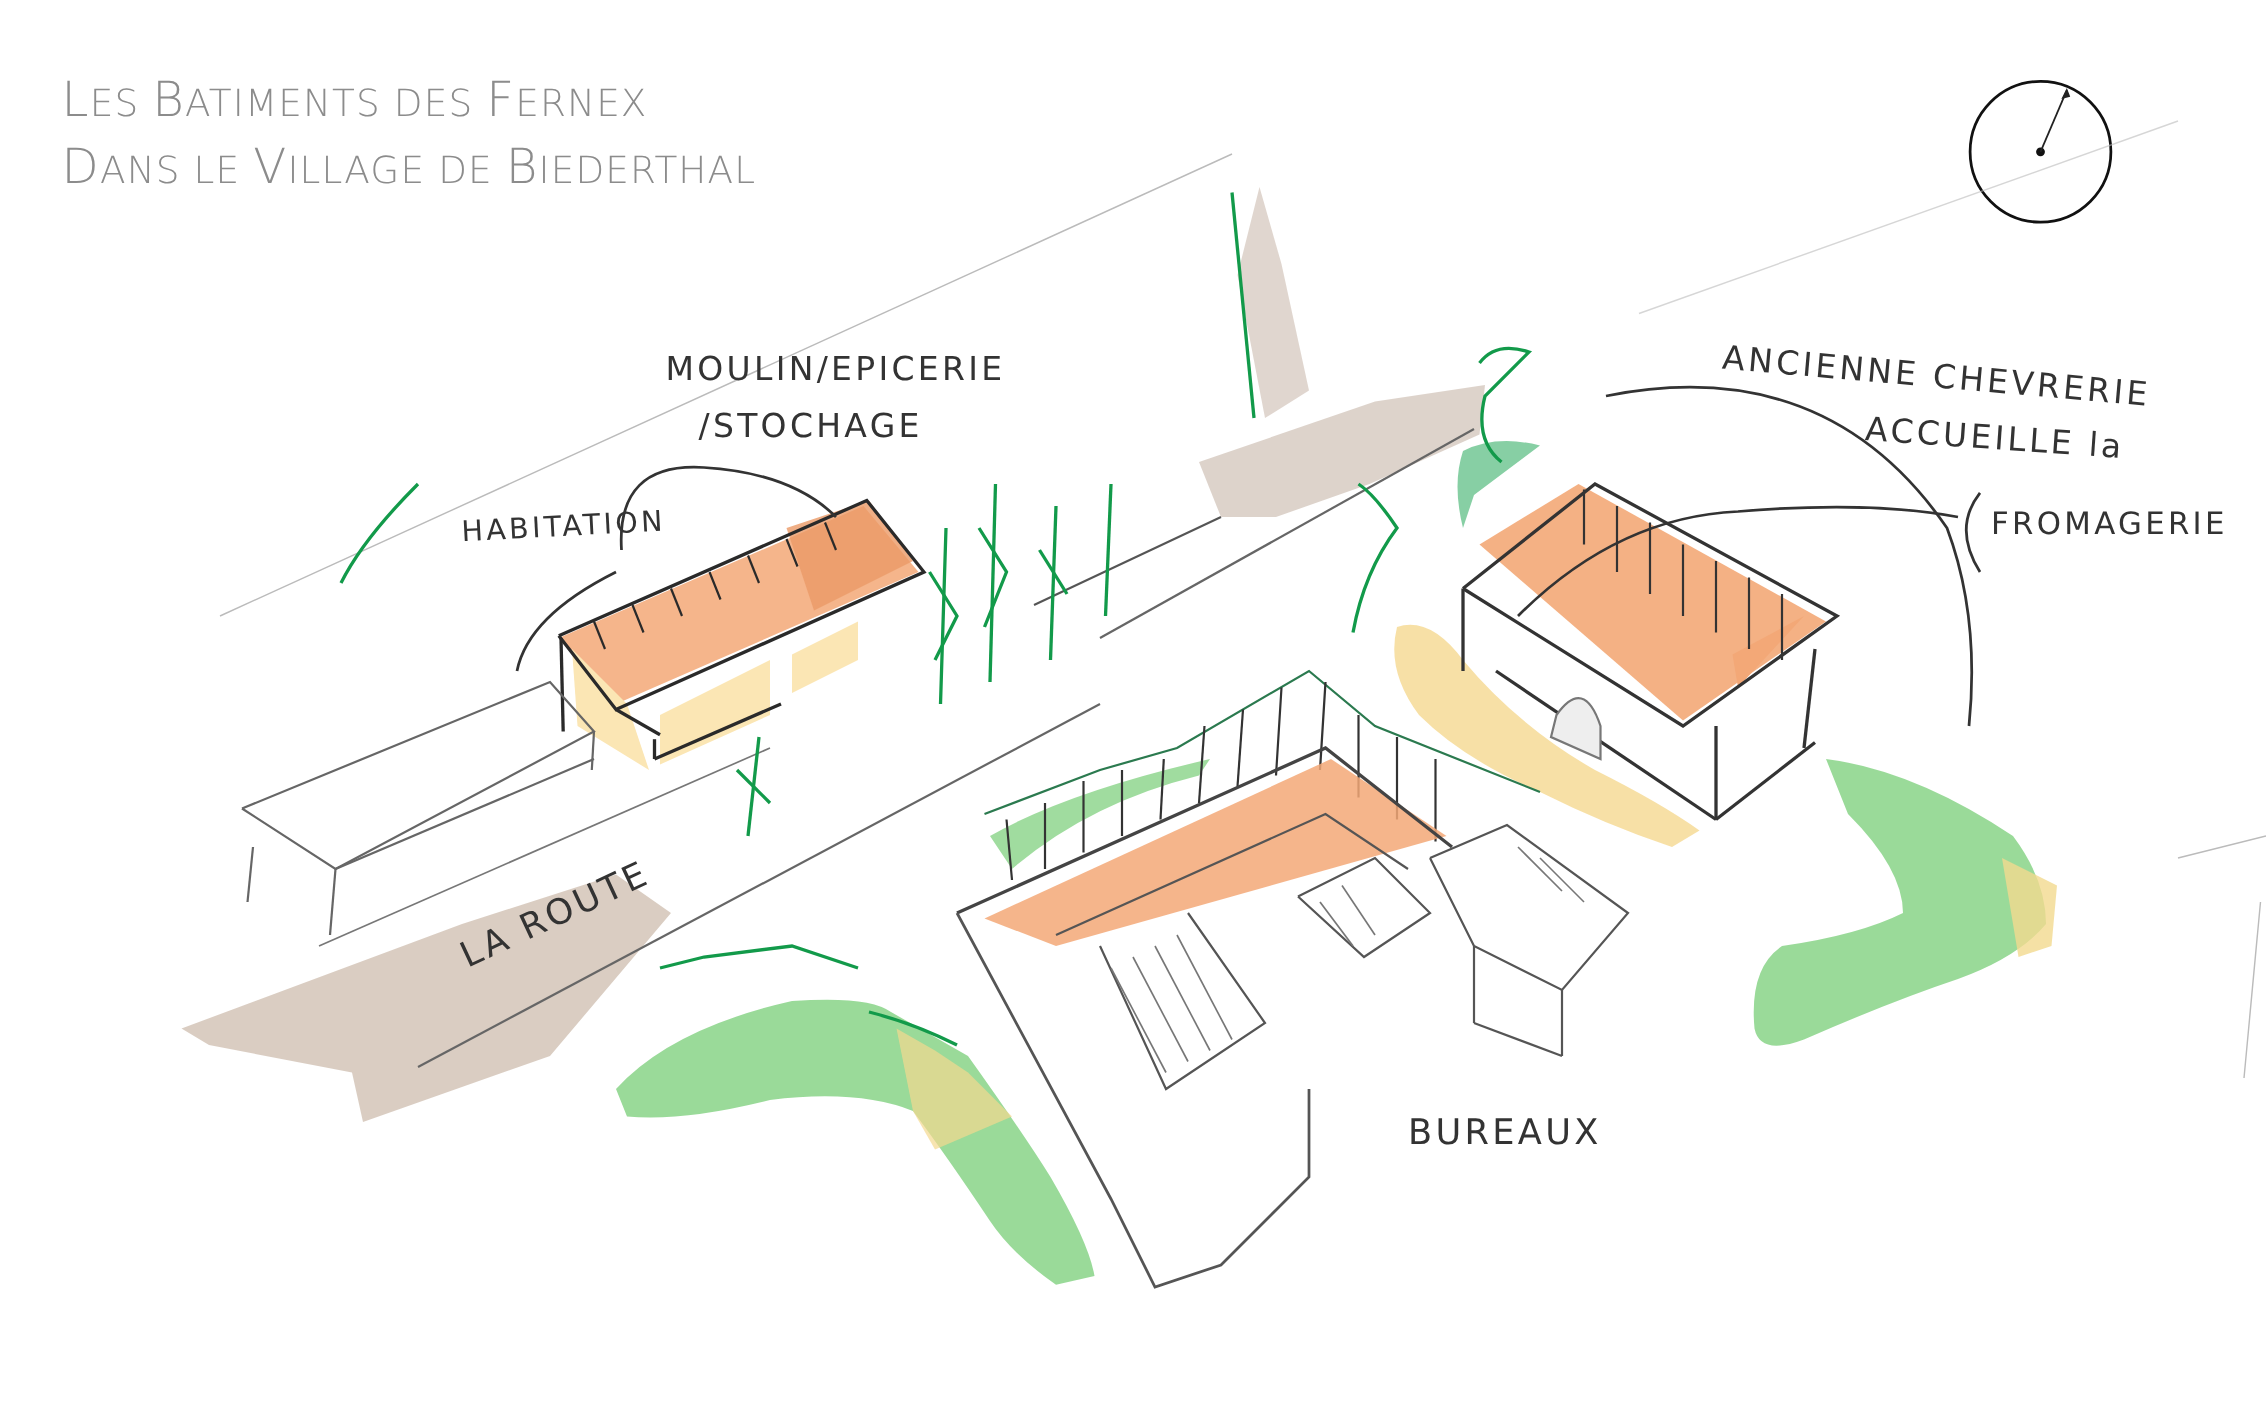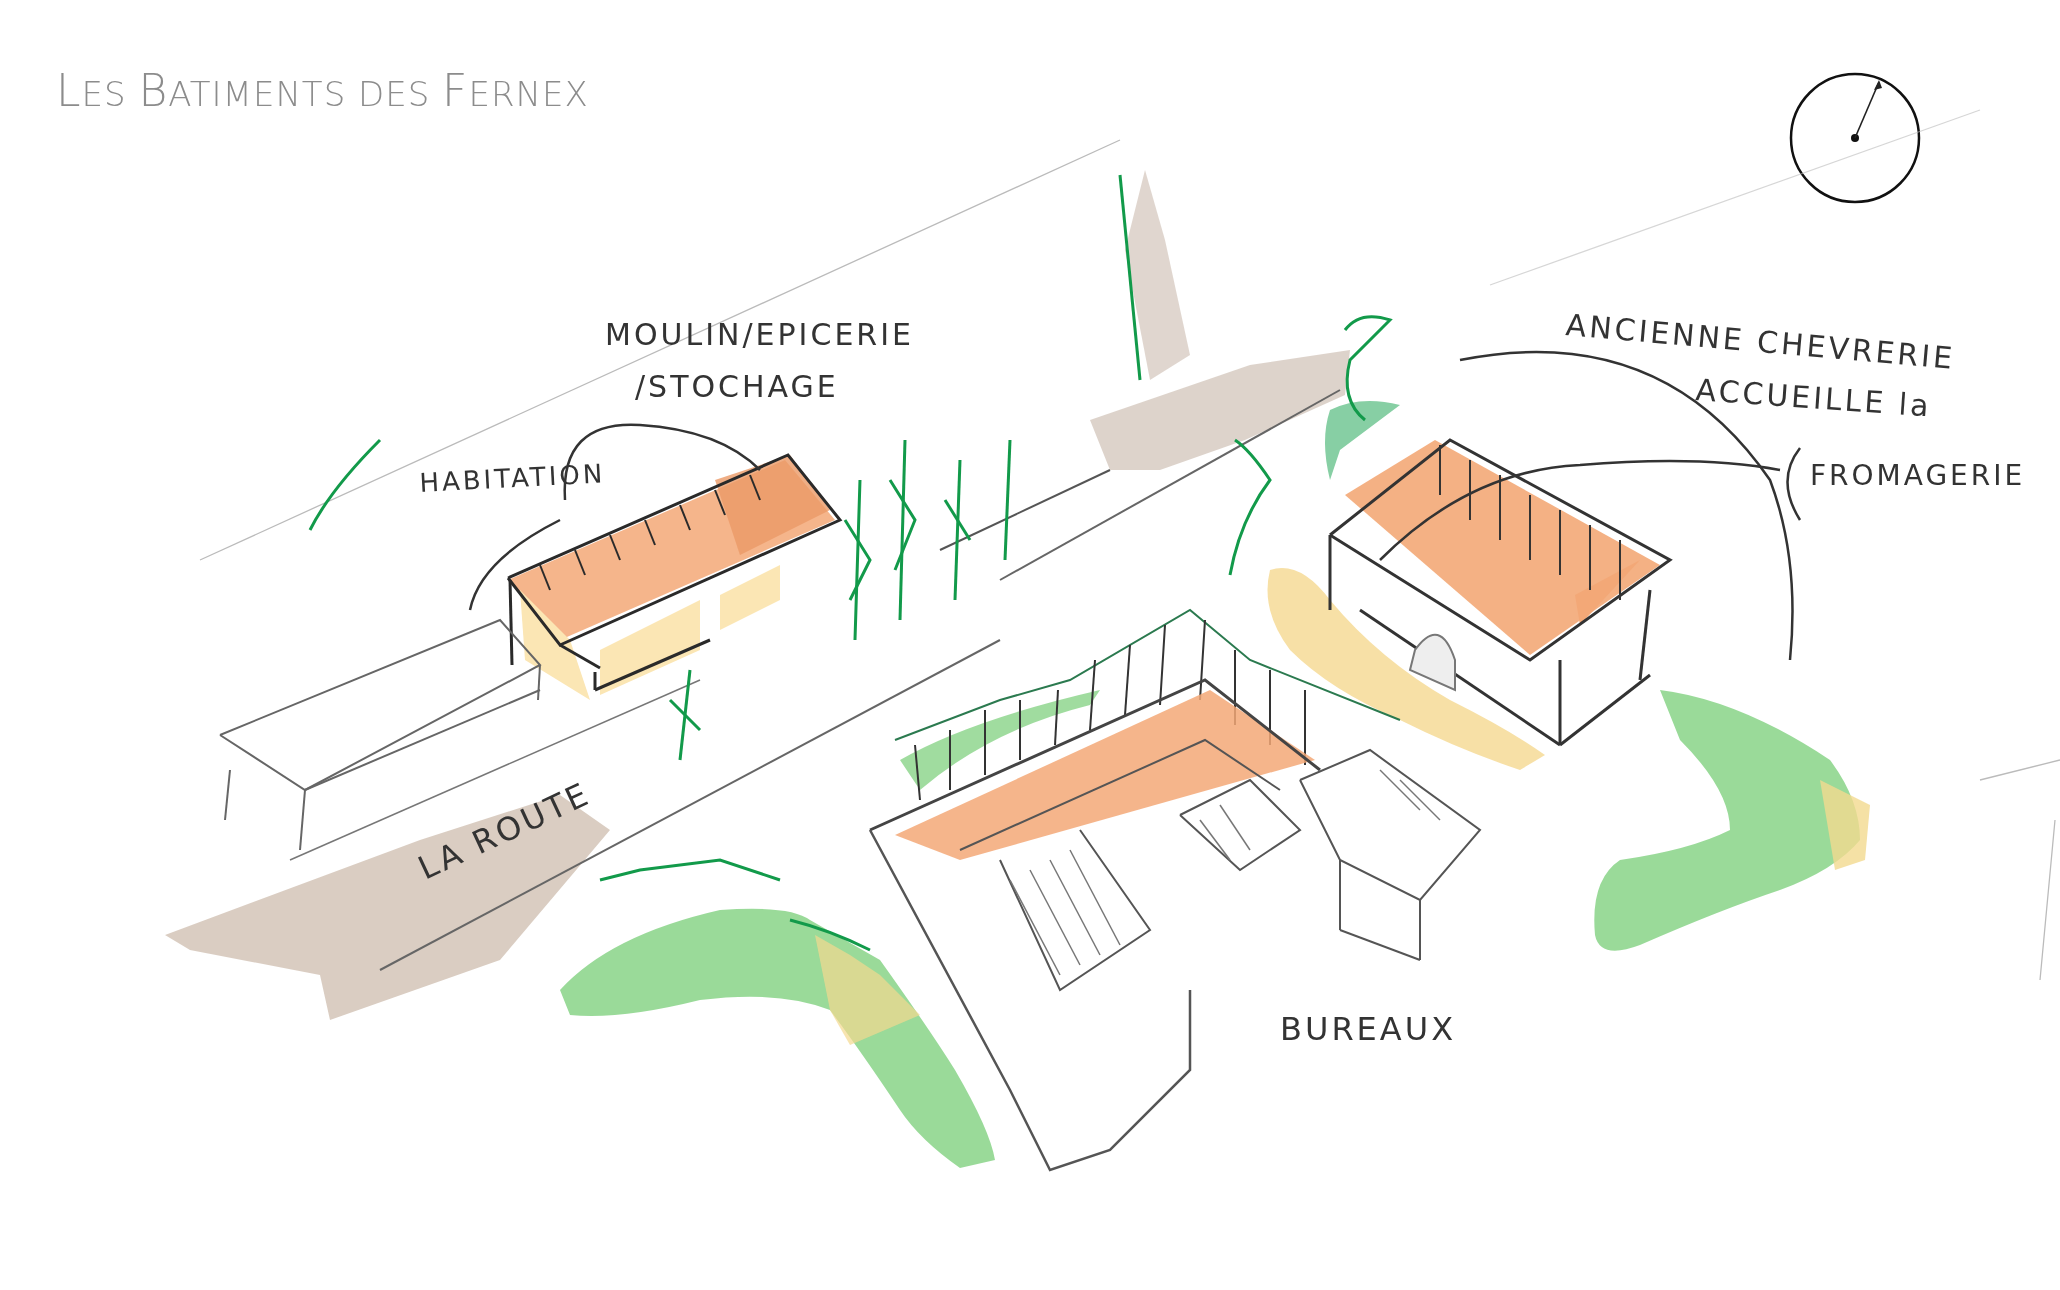--- a/index.html
+++ b/index.html
@@ -9,20 +9,21 @@
   .title .line::first-letter{font-size:44px;}
   .cap{font-size:44px;}
   svg.scene{position:absolute;left:0;top:0;}
   .hand{font-family:"DejaVu Sans",sans-serif;fill:#333;letter-spacing:3px;}
 </style>
 </head>
 <body>
 
 <div class="title">
   <span class="line"><span class="cap">L</span><span>ES </span><span class="cap">B</span><span>ATIMENTS DES </span><span class="cap">F</span><span>ERNEX</span></span>
+  <span class="line"><span>DANS LE </span><span class="cap">V</span><span>ILLAGE DE </span><span class="cap">B</span><span>IEDERTHAL</span></span>
 </div>
 
 <svg class="scene" width="2060" height="1290" viewBox="0 0 2060 1290">
 
   <g>
     <circle cx="1855" cy="138" r="64" fill="none" stroke="#111" stroke-width="2.5"></circle>
     <circle cx="1855" cy="138" r="4" fill="#111"></circle>
     <line x1="1855" y1="138" x2="1879" y2="82" stroke="#222" stroke-width="1.6"></line>
     <polygon points="1879,80 1874,90 1882,88" fill="#222"></polygon>
   </g>

